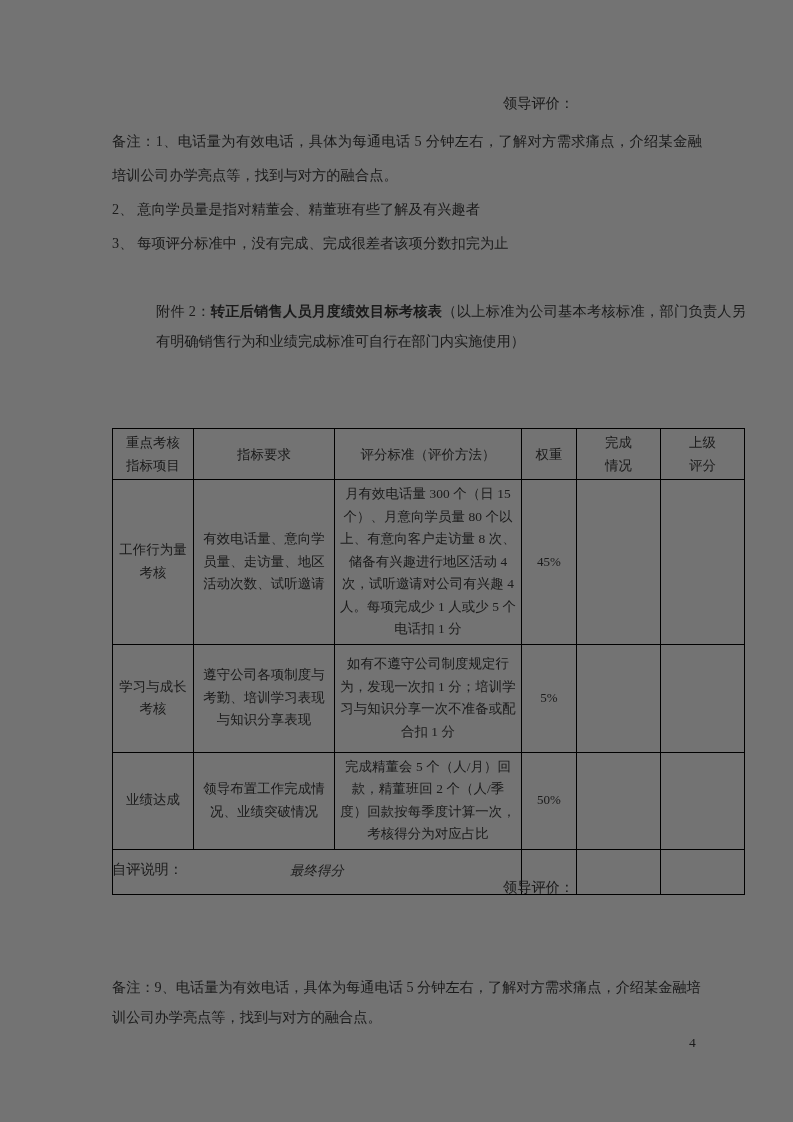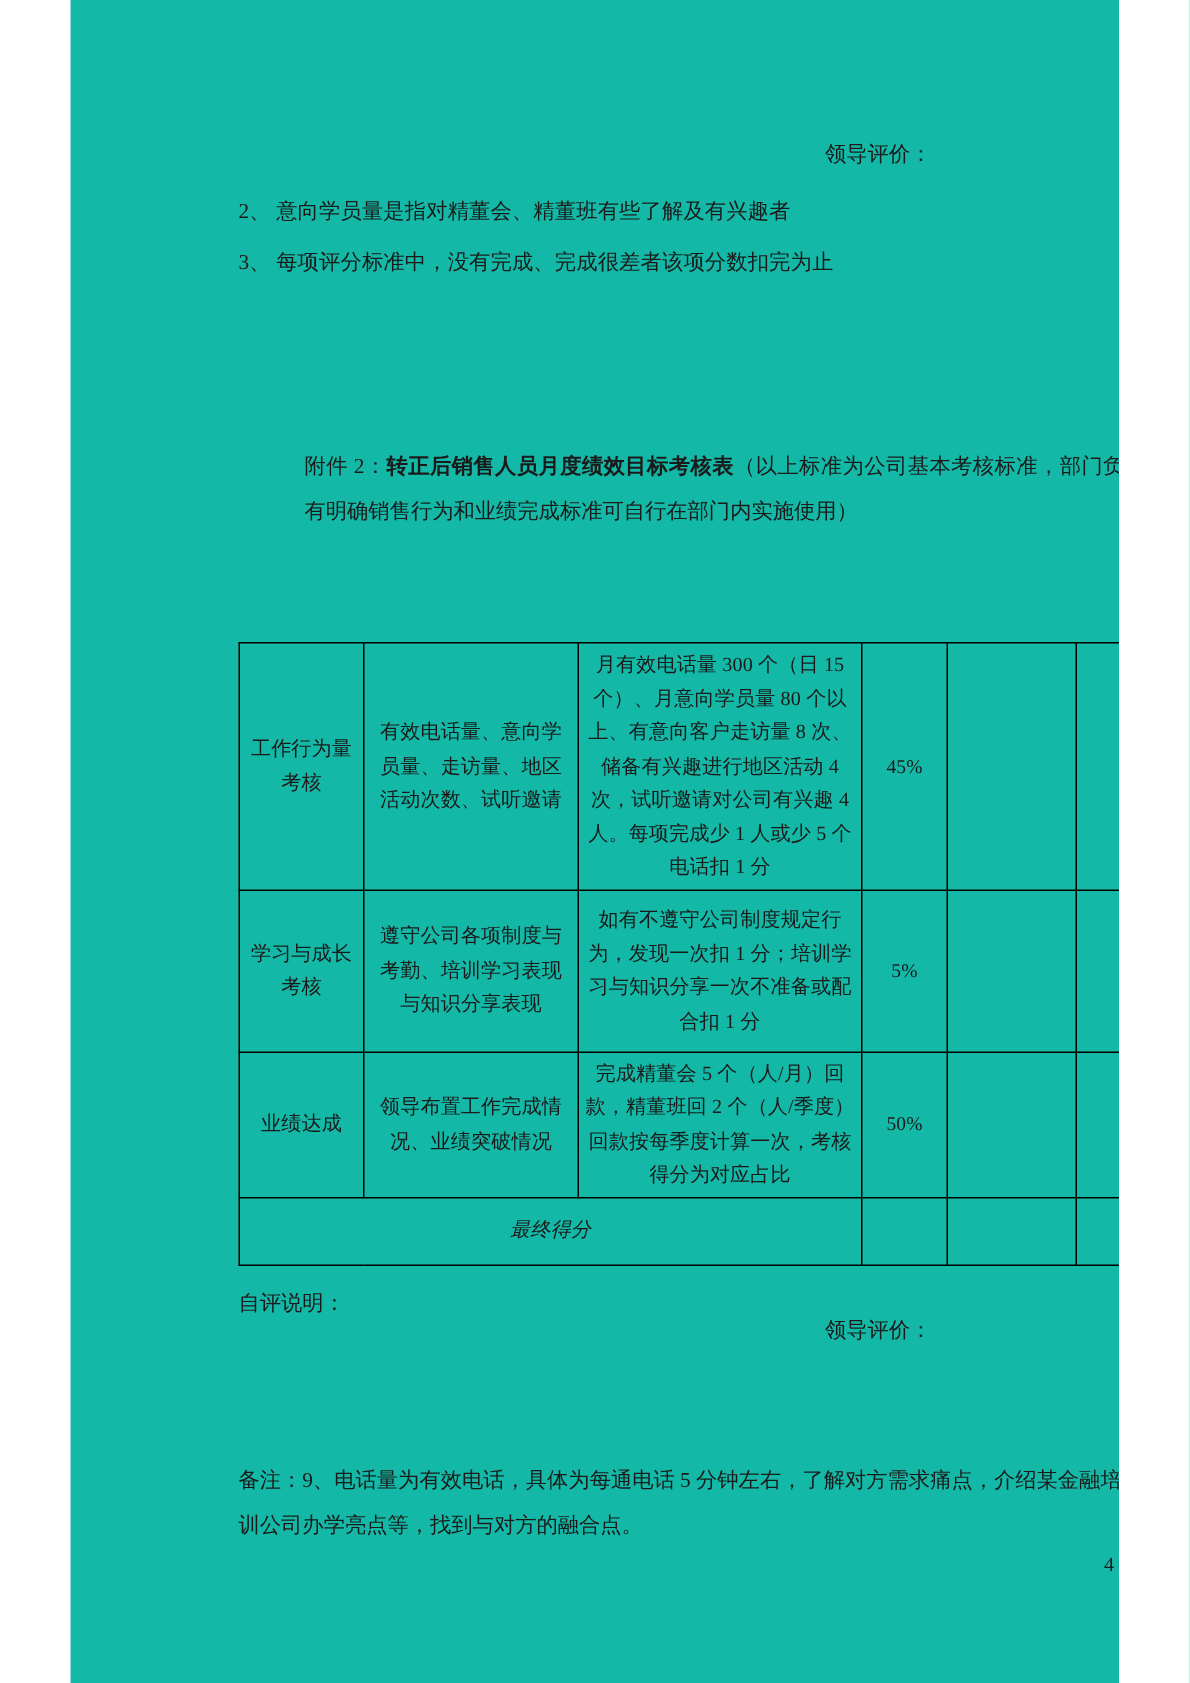--- a/index.html
+++ b/index.html
@@ -6,23 +6,23 @@
     margin: 0;
     padding: 0;
     background: #ffffff;
   }
   body {
     font-family: "Liberation Serif", "DejaVu Serif", serif;
     color: #1a1a1a;
   }
   .page {
     position: relative;
-    width: 699px;
+    width: 793px;
     height: 1122px;
-    background: #14b8a6;
+    background: #737373;
     overflow: hidden;
     margin: 0 auto;
   }
   .content {
     position: absolute;
     left: 112px;
     top: 0;
     width: 590px;
     height: 1122px;
   }
@@ -126,31 +126,49 @@
 </style>
 </head>
 <body>
 
 <div class="page">
   <div class="content">
 
     <div class="right-label" style="top:88px;">领导评价：</div>
 
     <div class="abs" style="top:124px; width:590px;">
+      <div class="para" style="margin:0;">备注：1、电话量为有效电话，具体为每通电话 5 分钟左右，了解对方需求痛点，介绍某金融培训公司办学亮点等，找到与对方的融合点。</div>
       <div class="para" style="margin:0;">2、 意向学员量是指对精董会、精董班有些了解及有兴趣者</div>
       <div class="para" style="margin:0;">3、 每项评分标准中，没有完成、完成很差者该项分数扣完为止</div>
     </div>
 
     <div class="abs attach-title" style="top:296px; width:590px;margin-left:44px;">
       <span>附件 2：</span><b>转正后销售人员月度绩效目标考核表</b><span>（以上标准为公司基本考核标准，部门负责人另有明确销售行为和业绩完成标准可自行在部门内实施使用）</span>
     </div>
 
     <div class="tbl-wrap">
       <table class="kpi">
         <tbody>
+          <tr>
+            <td class="c1 head">
+              <div>重点考核</div>
+              <div>指标项目</div>
+            </td>
+            <td class="c2 head">指标要求</td>
+            <td class="c3 head">评分标准（评价方法）</td>
+            <td class="c4 head">权重</td>
+            <td class="c5 head">
+              <div>完成</div>
+              <div>情况</div>
+            </td>
+            <td class="c6 head">
+              <div>上级</div>
+              <div>评分</div>
+            </td>
+          </tr>
 
           <tr class="row-work">
             <td class="c1">工作行为量考核</td>
             <td class="c2 just">有效电话量、意向学员量、走访量、地区活动次数、试听邀请</td>
             <td class="c3 just">月有效电话量 300 个（日 15 个）、月意向学员量 80 个以上、有意向客户走访量 8 次、储备有兴趣进行地区活动 4 次，试听邀请对公司有兴趣 4 人。每项完成少 1 人或少 5 个电话扣 1 分</td>
             <td class="c4 weight">45%</td>
             <td class="c5"></td>
             <td class="c6"></td>
           </tr>
 

